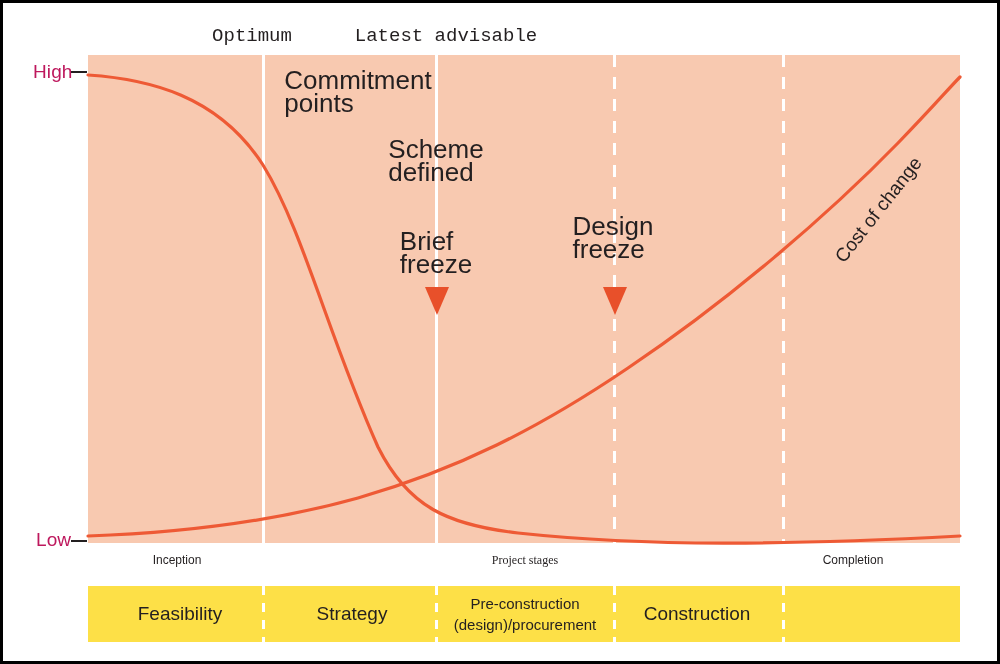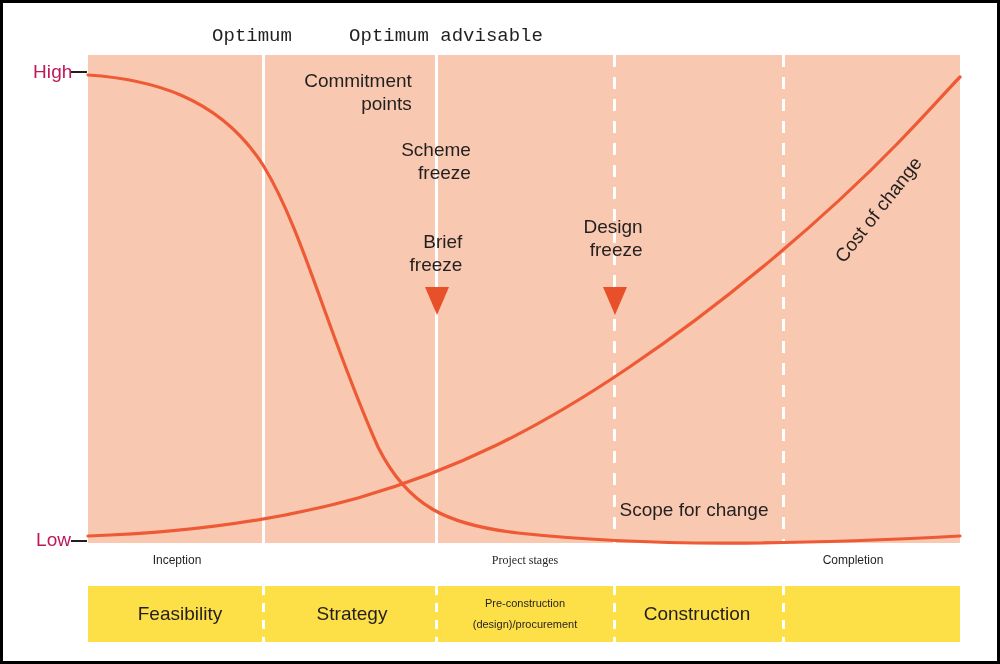--- a/index.html
+++ b/index.html
@@ -29,22 +29,22 @@
 
   
   .top-lab{
     position:absolute;color:#231f20;font-size:19px;white-space:nowrap;
     transform:translateX(-50%);
     font-family:Liberation Mono, monospace;
   }
 
   
   .anno{
-    position:absolute;color:#231f20;font-size:19px;line-height:23px;
-    text-align:right;white-space:pre-line;transform:translateX(-50%);
+    position:absolute;color:#231f20;font-size:26px;line-height:23px;
+    text-align:left;white-space:pre-line;transform:translateX(-50%);
   }
 
   
   .rot-lab{
     position:absolute;color:#231f20;font-size:19px;white-space:nowrap;
     transform-origin:left bottom;
   }
 
   
   .strip{
@@ -52,21 +52,21 @@
     background:#fde047;
   }
   .strip-div{
     position:absolute;top:0;width:3px;height:100%;
     background:repeating-linear-gradient(to bottom,#ffffff 0 9px,rgba(255,255,255,0) 9px 17px);
   }
   .strip-lab{
     position:absolute;color:#231f20;font-size:19px;line-height:22px;
     text-align:center;white-space:pre-line;transform:translate(-50%,-50%);
   }
-  .strip-lab.small{font-size:11px;line-height:21px;}
+  .strip-lab.small{font-size:15px;line-height:21px;}
 
   
   .btm-lab{
     position:absolute;color:#231f20;font-size:12px;white-space:nowrap;
     transform:translateX(-50%);
   }
   svg{position:absolute;left:0;top:0;overflow:visible;}
 </style>
 </head>
 <body>
@@ -92,39 +92,38 @@
                  C 640 246, 740 160, 810 88
                  C 845 52, 862 32, 872 22" fill="none" stroke="#EE5A35" stroke-width="3.2" stroke-linecap="round"></path>
 
         <polygon points="337,232 361,232 349,260" fill="#E8502A"></polygon>
         <polygon points="515,232 539,232 527,260" fill="#E8502A"></polygon>
       </svg>
 
       <div class="anno" style="left:270px;top:14px;">Commitment
 points</div>
       <div class="anno" style="left:348px;top:83px;">Scheme
-freeze</div>
+defined</div>
       <div class="anno" style="left:348px;top:175px;">Brief
 freeze</div>
       <div class="anno" style="left:525px;top:160px;">Design
 freeze</div>
 
       <div class="rot-lab" style="left:760px;top:190px;transform:rotate(-52deg);transform-origin:left bottom;">Cost of change</div>
 
-      <div class="anno" style="left:606px;top:443px;">Scope for change</div>
     </div>
 
     <div class="axis-lab" style="left:30px;top:58px;">High</div>
     <div class="tick" style="left:68px;top:68px;"></div>
 
     <div class="axis-lab" style="left:33px;top:526px;">Low</div>
     <div class="tick" style="left:68px;top:537px;"></div>
 
     <div class="top-lab" style="left:249px;top:22px;">Optimum</div>
-    <div class="top-lab" style="left:443px;top:22px;">Optimum advisable</div>
+    <div class="top-lab" style="left:443px;top:22px;">Latest advisable</div>
 
     <div class="btm-lab" style="left:174px;top:550px;">Inception</div>
     <div class="btm-lab" style="left:522px;top:550px;font-family:Liberation Serif, serif;">Project stages</div>
     <div class="btm-lab" style="left:850px;top:550px;">Completion</div>
 
     <div class="strip">
       <div class="strip-div" style="left:174px;"></div>
       <div class="strip-div" style="left:347px;"></div>
       <div class="strip-div" style="left:525px;"></div>
       <div class="strip-div" style="left:694px;"></div>

